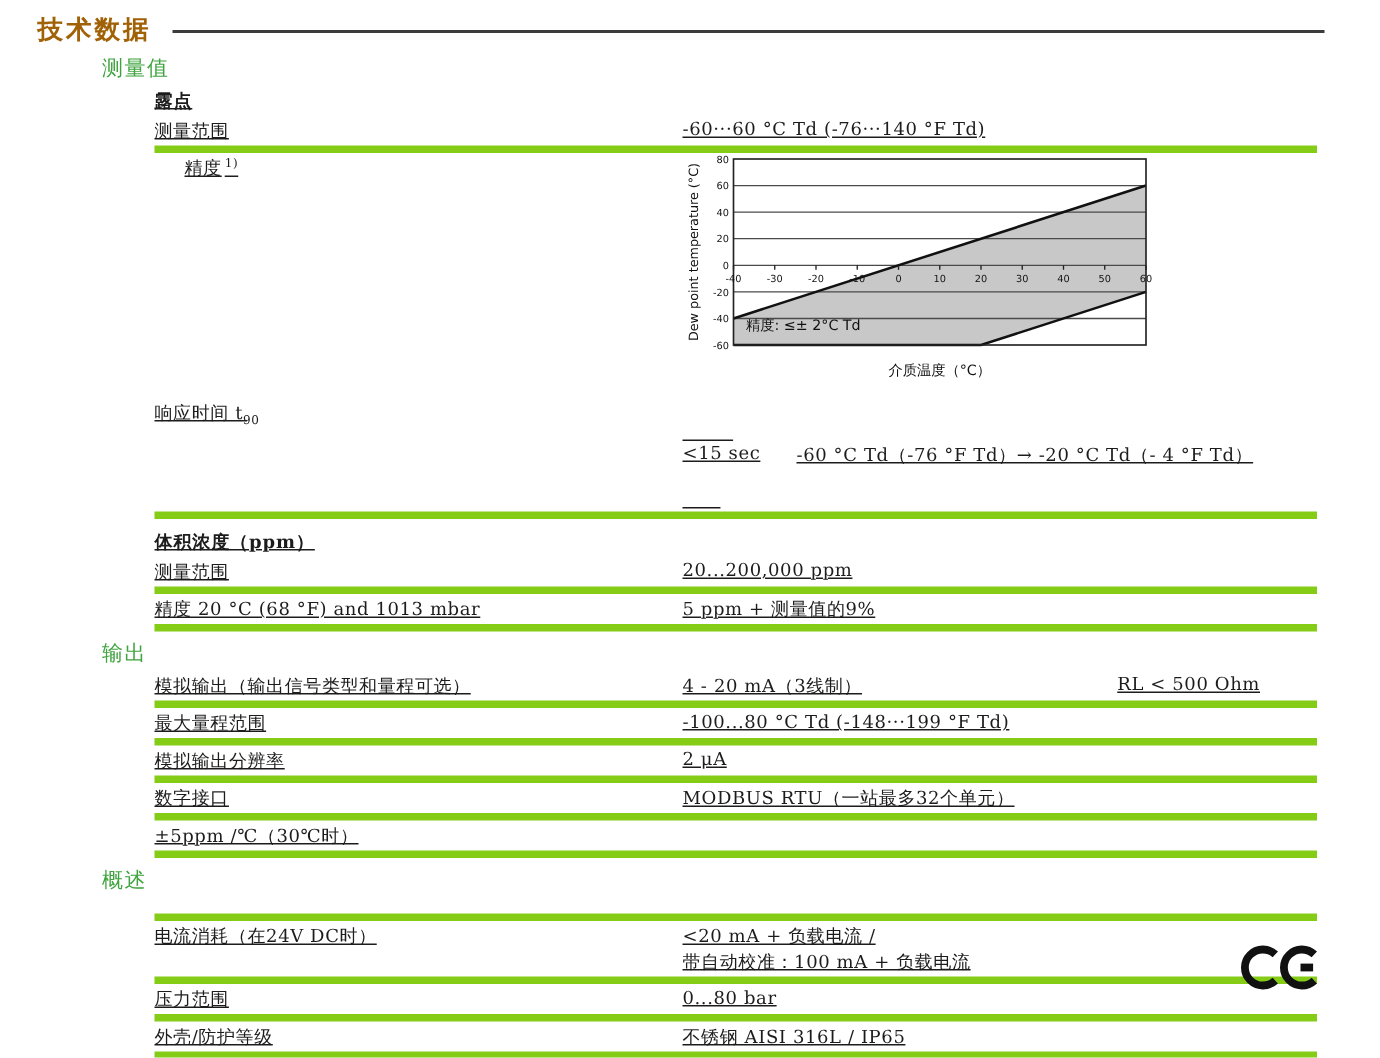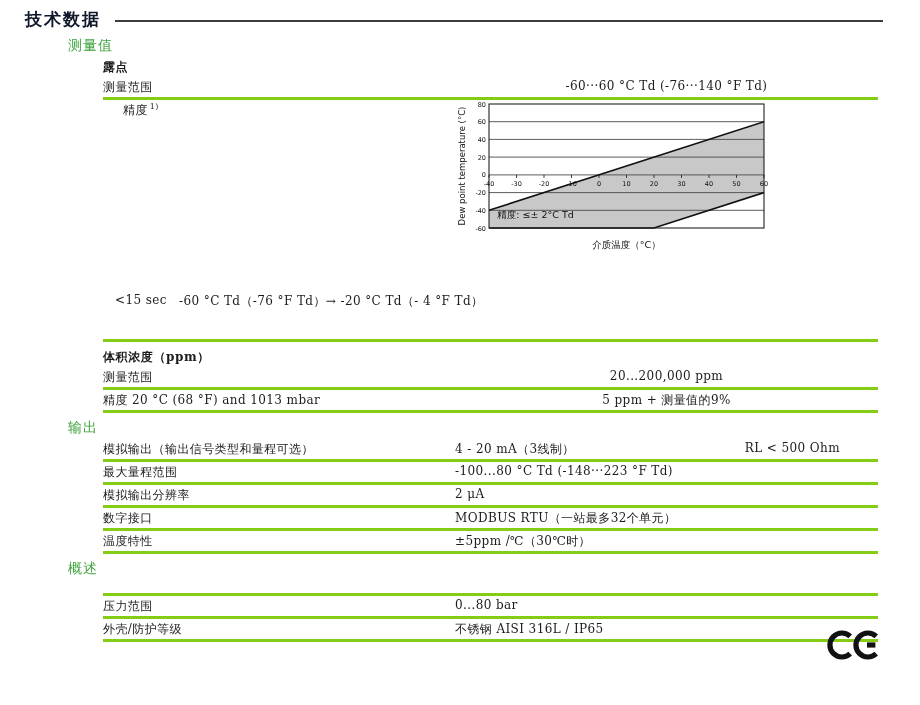--- a/index.html
+++ b/index.html
@@ -6,32 +6,32 @@
   html,body { margin:0; padding:0; background:#ffffff; }
   body {
     width:920px; height:705px; overflow:hidden; position:relative;
     font-family:"DejaVu Serif","Liberation Serif",serif;
     color:#1c1c1c; font-size:12px;
   }
   .page { position:relative; width:920px; height:705px; padding-top:8px; }
 
   
   .header { display:flex; align-items:center; margin-left:25px; }
-  .title { color:#0f172a; font-size:17px; font-weight:bold; letter-spacing:2px; white-space:nowrap; }
+  .title { color:#a16207; font-size:17px; font-weight:bold; letter-spacing:2px; white-space:nowrap; }
   .rule { flex:1; height:2px; background:#3c3c3c; margin:3px 37px 0 14px; }
 
   
   .section-heading { color:#3fa43f; font-size:14px; margin:6px 0 2px 68px; letter-spacing:1px; }
 
   
-  .rows { margin:0 42px 0 103px; }
-  .row { display:flex; align-items:flex-start; border-bottom:3px solid #84cc16; padding:2px 0 1px 0; min-height:16px; }
+  .rows { margin:0 42px 0 103px;text-decoration:underline; }
+  .row { display:flex; align-items:flex-start; border-bottom:5px solid #84cc16; padding:2px 0 1px 0; min-height:16px; }
   .row.no-line { border-bottom:none; }
   .row .label { width:352px; flex:none; white-space:pre; letter-spacing:0.4px; }
-  .row .value { flex:1; white-space:pre; letter-spacing:0.4px;text-align:center; }
+  .row .value { flex:1; white-space:pre; letter-spacing:0.4px; }
   .vline { display:flex; white-space:pre; }
   .extra { margin-left:auto; padding-right:38px; }
   .time { display:inline-block; width:76px; }
   .subhead { font-weight:bold; letter-spacing:0.6px; }
   sup { font-size:8px; vertical-align:super; margin-left:2px; }
   sub { font-size:8px; vertical-align:sub; }
 
   .gap-sm { height:5px; }
   .gap-md { height:11px; }
 
@@ -105,20 +105,21 @@
             <text x="31" y="41.9" font-size="6.5" text-anchor="end" fill="#111">40</text>
             <text x="31" y="24.2" font-size="6.5" text-anchor="end" fill="#111">60</text>
             <text x="31" y="6.5" font-size="6.5" text-anchor="end" fill="#111">80</text>
             <text x="42.3" y="118.3" font-size="9.5" fill="#111">精度: ≤± 2°C Td</text>
             <text transform="translate(10,66.0) rotate(-90)" font-size="8.5" text-anchor="middle" fill="#111">Dew point temperature (°C)</text>
             <text x="171.5" y="148" font-size="9.5" text-anchor="middle" fill="#111">介质温度（°C）</text>
           </svg></span>
     </div>
     <div class="gap-md"></div>
     <div class="row">
+      <span class="label"><span>响应时间 t</span><sub>90</sub></span>
       <span class="value">
         <span class="vline"><span class="time">&lt;15 sec</span><span>-60 °C Td（-76 °F Td）→ -20 °C Td（- 4 °F Td）</span></span>
       </span>
     </div>
     <div class="gap-sm"></div>
     <div class="row no-line">
       <span class="subhead">体积浓度（ppm）</span>
     </div>
     <div class="row">
       <span class="label">测量范围</span>
@@ -131,39 +132,42 @@
   </div>
 
   <div class="section-heading">输出</div>
   <div class="rows">
       <div class="row">
         <span class="label"><span>模拟输出（输出信号类型和量程可选）</span></span>
         <span class="value"><span class="vline"><span>4 - 20 mA（3线制）</span><span class="extra">RL &lt; 500 Ohm</span></span></span>
       </div>
       <div class="row">
         <span class="label"><span>最大量程范围</span></span>
-        <span class="value"><span class="vline"><span>-100...80 °C Td (-148···223 °F Td)</span></span></span>
+        <span class="value"><span class="vline"><span>-100...80 °C Td (-148···199 °F Td)</span></span></span>
       </div>
       <div class="row">
         <span class="label"><span>模拟输出分辨率</span></span>
         <span class="value"><span class="vline"><span>2 μA</span></span></span>
       </div>
       <div class="row">
         <span class="label"><span>数字接口</span></span>
         <span class="value"><span class="vline"><span>MODBUS RTU（一站最多32个单元）</span></span></span>
       </div>
       <div class="row">
-        <span class="label"><span>温度特性</span></span>
         <span class="value"><span class="vline"><span>±5ppm /℃（30℃时）</span></span></span>
       </div>
     </div>
 
   <div class="section-heading">概述</div>
   <div class="rows">
       <div class="row">
+      </div>
+      <div class="row">
+        <span class="label"><span>电流消耗（在24V DC时）</span></span>
+        <span class="value"><span class="vline"><span>&lt;20 mA + 负载电流 /</span></span><span class="vline">带自动校准：100 mA + 负载电流</span></span>
       </div>
       <div class="row">
         <span class="label"><span>压力范围</span></span>
         <span class="value"><span class="vline"><span>0...80 bar</span></span></span>
       </div>
       <div class="row">
         <span class="label"><span>外壳/防护等级</span></span>
         <span class="value"><span class="vline"><span>不锈钢 AISI 316L / IP65</span></span></span>
       </div>
     </div>

